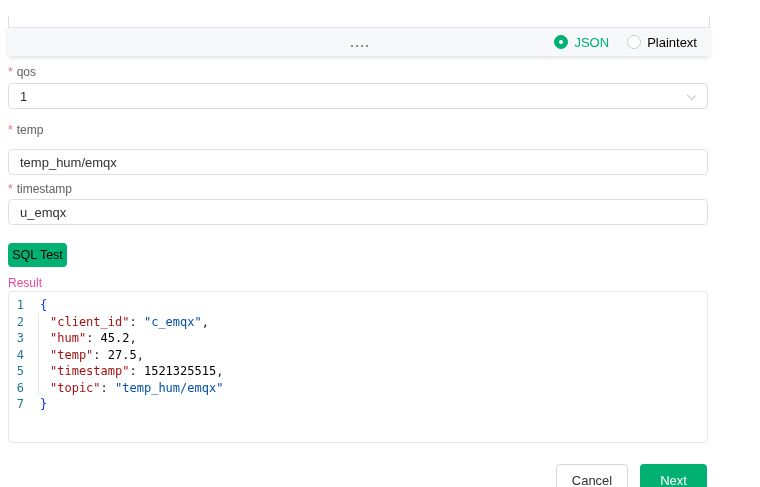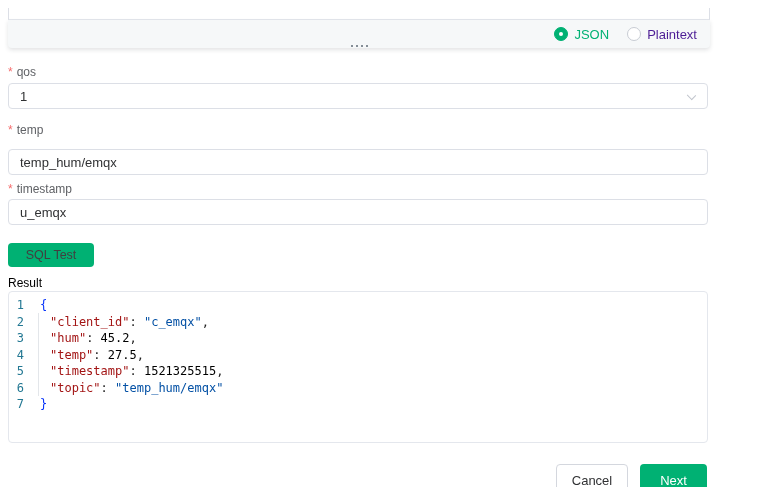--- a/index.html
+++ b/index.html
@@ -1,20 +1,20 @@
 <!DOCTYPE html>
 <html><head>
 <meta charset="utf-8">
 <style>
   * { margin: 0; padding: 0; box-sizing: border-box; }
   html, body { width: 760px; height: 487px; background: #fff; overflow: hidden; }
   body { font-family: "Liberation Sans", sans-serif; position: relative; }
 
   
-  .panel { position: absolute; left: 8px; top: 8px; width: 702px; }
+  .panel { position: absolute; left: 8px; top: 16px; width: 702px; }
   .editor-tail {
     height: 12px; background: #fff;
     border-left: 1px solid #dcdfe6; border-right: 1px solid #dcdfe6;
     border-bottom: 1px solid #e4e7ed;
   }
   .panel-footer {
     height: 28px; background: #f6f8f9;
     border-radius: 0 0 4px 4px;
     box-shadow: 0 2px 4px rgba(30, 40, 50, 0.13);
     display: flex; align-items: center; justify-content: flex-end;
@@ -23,21 +23,21 @@
   .radio { display: inline-flex; align-items: center; gap: 6px; cursor: pointer; }
   .radio-circle {
     width: 14px; height: 14px; border-radius: 50%;
     border: 1px solid #c8ccd4; background: #fff; position: relative; flex: none;
   }
   .radio.checked .radio-circle { background: #00b173; border-color: #00b173; }
   .radio.checked .radio-circle::after {
     content: ""; position: absolute; left: 4px; top: 4px;
     width: 4px; height: 4px; border-radius: 50%; background: #fff;
   }
-  .radio-label { font-size: 13px; color: #4c1d95; }
+  .radio-label { font-size: 13px; color: #000000; }
   .radio.checked .radio-label { color: #00b173; }
 
   
   .handle {
     position: absolute; top: 42px; left: 347px; width: 24px; height: 8px;
     display: flex; align-items: center; justify-content: center; gap: 3px;
     cursor: row-resize;
   }
   .handle .dot { width: 2px; height: 2px; border-radius: 50%; background: #5f6b76; }
 
@@ -58,24 +58,24 @@
     border-right: 1.4px solid #c0c4cc; border-bottom: 1.4px solid #c0c4cc;
     transform: rotate(45deg) scale(1, 0.9); pointer-events: none;
   }
 
   .btn {
     position: absolute; border-radius: 4px; font-size: 13px;
     display: flex; align-items: center; justify-content: center;
     cursor: pointer; font-family: "Liberation Sans", sans-serif;
   }
   .btn-sqltest {
-    left: 8px; top: 243px; width: 86px; height: 24px;
-    background: #00b173; color: #404040; border: none; font-size: 12.5px;
+    left: 8px; top: 243px; width: 59px; height: 24px;
+    background: #00b173; color: #000000; border: none; font-size: 12.5px;
   }
-  .result-label { position: absolute; left: 8px; top: 276px; font-size: 12px; color: #000000; }
+  .result-label { position: absolute; left: 8px; top: 276px; font-size: 12px; color: #ec4899; }
 
   
   .editor {
     position: absolute; left: 8px; top: 291px; width: 700px; height: 152px;
     border: 1px solid #e4e7ed; border-radius: 4px; background: #fff;
     font-family: "DejaVu Sans Mono", monospace; font-size: 12px;
     padding-top: 5px; overflow: hidden;
   }
   .code-line { display: flex; line-height: 16.5px; white-space: pre; }
   .line-num { width: 15px; text-align: right; color: #237893; flex: none; }

